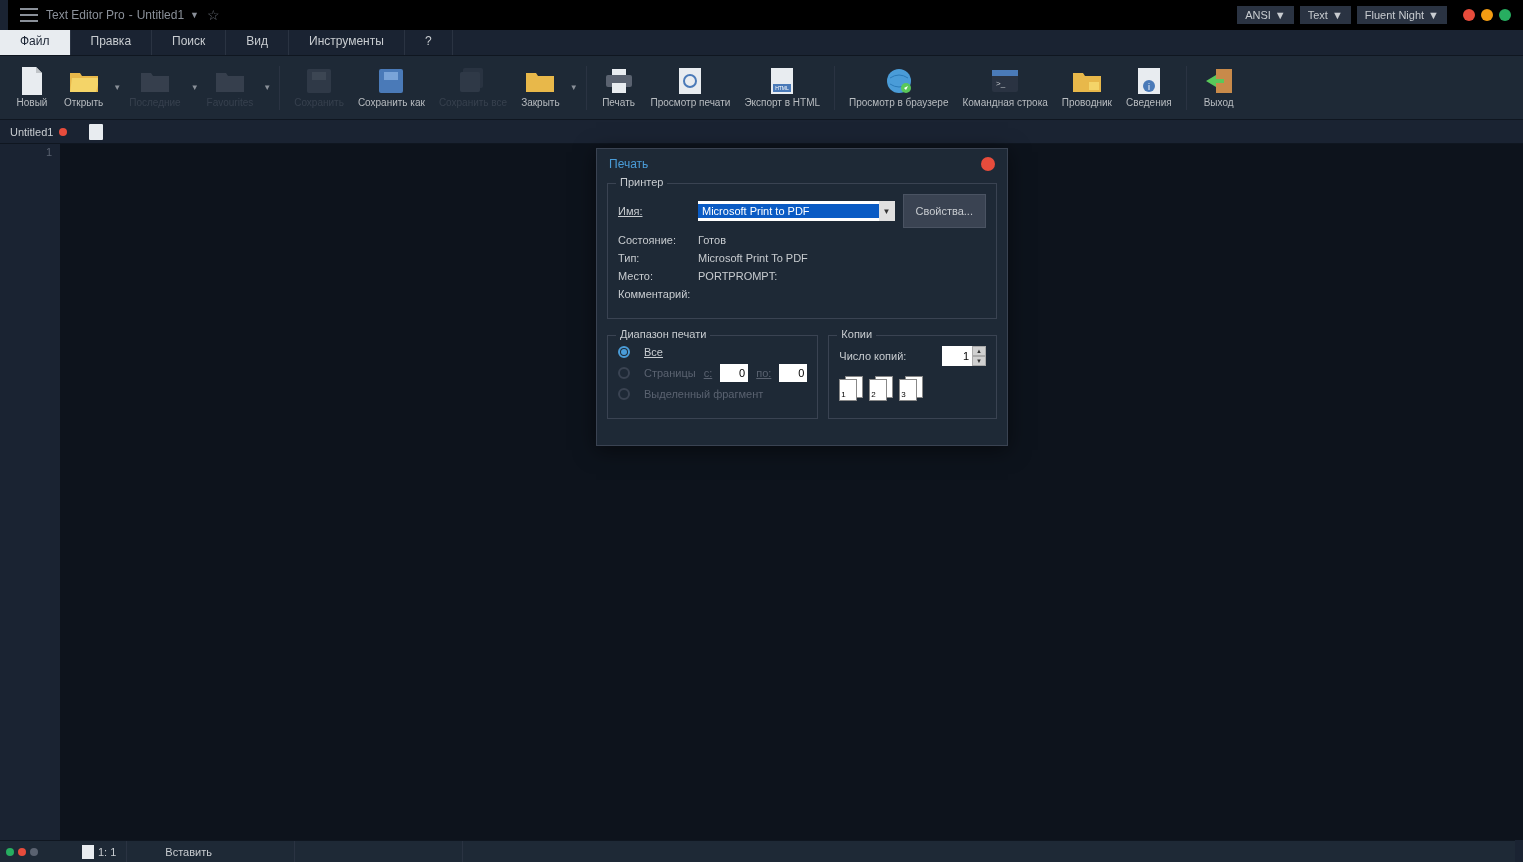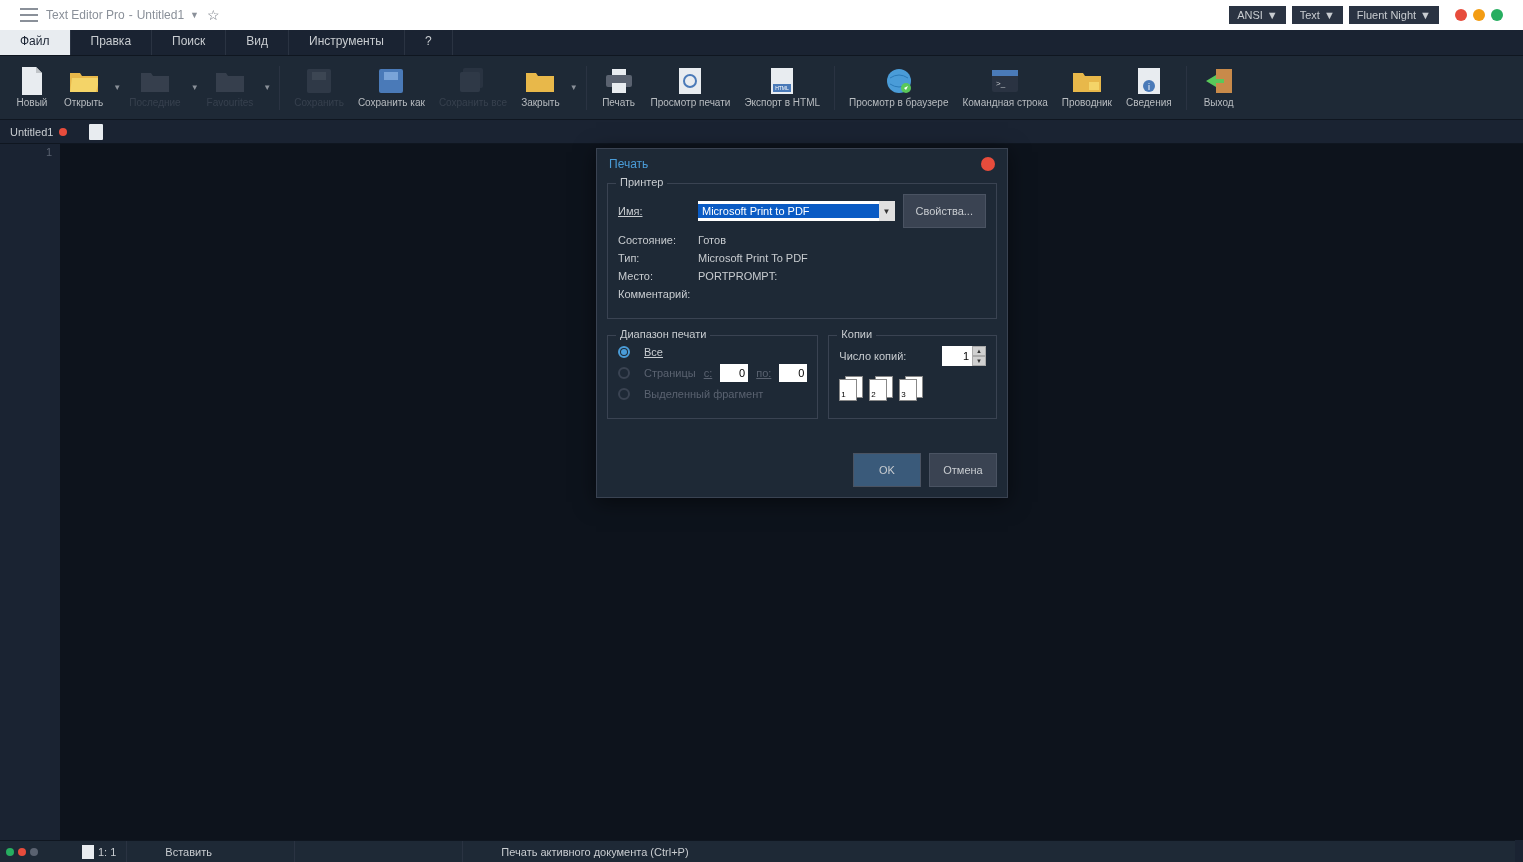--- a/index.html
+++ b/index.html
@@ -1,19 +1,19 @@
 <!DOCTYPE html>
 <html><head>
 <meta charset="utf-8">
 <style>
 * { margin: 0; padding: 0; box-sizing: border-box; font-family: "Segoe UI", Tahoma, sans-serif; }
 body { background: #1a2332; color: #c8ccd0; font-size: 12px; width: 1523px; height: 862px; overflow: hidden; position: relative; }
 
 
-.titlebar { height: 30px; background: #ffffff; display: flex; align-items: center; padding: 0 20px; }
+.titlebar { height: 30px; background: #000000; display: flex; align-items: center; padding: 0 12px; margin-left: 8px; }
 .hamburger { width: 18px; height: 14px; margin-right: 8px; display: flex; flex-direction: column; justify-content: space-between; cursor: pointer; }
 .hamburger span { height: 2px; background: #8a9099; }
 .titlebar-text { color: #8a9099; font-size: 12px; display: flex; align-items: center; gap: 4px; }
 .titlebar-text .chev { font-size: 9px; margin-left: 2px; }
 .star-icon { color: #6a707a; margin-left: 8px; font-size: 14px; cursor: pointer; }
 .titlebar-right { margin-left: auto; display: flex; align-items: center; gap: 6px; }
 .titlebar-drop { background: #2a3342; padding: 3px 8px; color: #c8ccd0; font-size: 11px; cursor: pointer; display: flex; align-items: center; gap: 4px; }
 .window-dots { display: flex; gap: 6px; margin-left: 10px; }
 .dot { width: 12px; height: 12px; border-radius: 50%; }
 .dot.red { background: #e74c3c; }
@@ -317,21 +317,20 @@
     <div class="sdot gr"></div>
   </div>
   <div class="status-item">
     <svg width="12" height="14" viewBox="0 0 12 14">
         <rect width="12" height="14" fill="#e8ecf0"></rect>
       </svg>
     <span>1: 1</span>
   </div>
   <div class="status-item" style="width:140px">Вставить</div>
   <div class="status-item" style="width:140px"></div>
-  <div class="status-item" style="flex:1;border-right:none">Печать активного документа (Ctrl+P)</div>
 </div>
 
 <div class="dialog">
   <div class="dialog-title">
     <span>Печать</span>
     <div class="dialog-close"></div>
   </div>
   <div class="dialog-body">
     <div class="fieldset">
       <div class="fieldset-legend">Принтер</div>
@@ -402,17 +401,13 @@
               <div class="pg front">2</div>
             </div>
           <div class="page-stack">
               <div class="pg back">3</div>
               <div class="pg front">3</div>
             </div>
         </div>
       </div>
     </div>
   </div>
-  <div class="dialog-actions">
-    <button class="btn primary">OK</button>
-    <button class="btn">Отмена</button>
-  </div>
 </div>
 
 </body></html>

